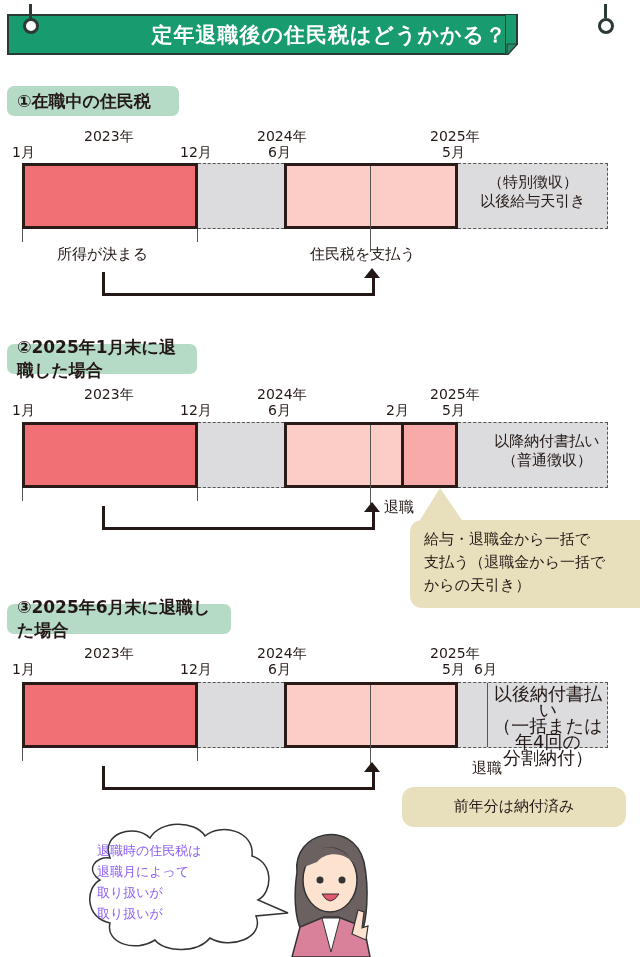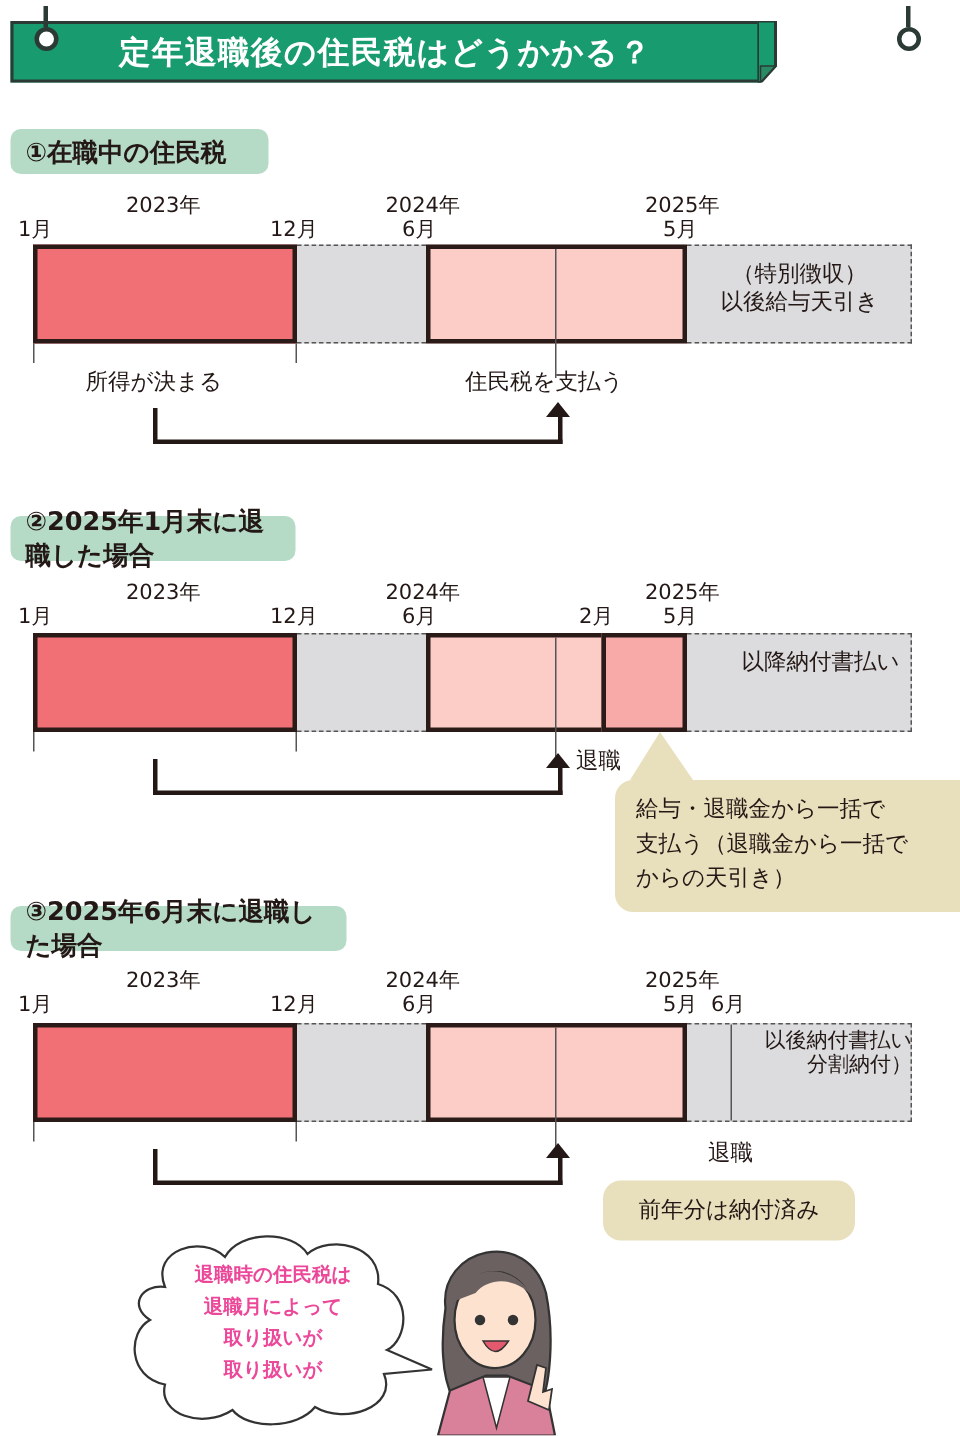--- a/index.html
+++ b/index.html
@@ -13,37 +13,37 @@
   .sec{position:absolute;left:7px;height:30px;background:#b5dbc6;border-radius:7px;display:flex;align-items:center;padding:0 10px;font-size:17px;font-weight:bold;color:#231815;box-sizing:border-box;}
   .lbl{position:absolute;font-size:14px;white-space:nowrap;color:#231815;}
   .box{position:absolute;box-sizing:border-box;}
   .red{background:#f07076;border:3px solid #2a1a18;}
   .pink{background:#fbcdc6;border:3px solid #2a1a18;}
   .pink2{background:#f7aaa8;border:3px solid #2a1a18;}
   .grey{background:#dcdcde;border-top:1px dashed #555;border-bottom:1px dashed #555;}
   .grey-r{background:#dcdcde;border:1px dashed #555;border-left:none;}
   .vline{position:absolute;width:1px;background:#555;}
   .note{position:absolute;font-size:15px;text-align:center;line-height:19px;color:#231815;}
-  .note-sm{position:absolute;font-size:14px;text-align:right;line-height:16px;color:#231815;}
+  .note-sm{position:absolute;font-size:18px;text-align:center;line-height:16px;color:#231815;}
   .cap{position:absolute;font-size:15px;white-space:nowrap;}
   .bracket{position:absolute;border-left:3px solid #231815;border-bottom:3px solid #231815;border-right:3px solid #231815;box-sizing:border-box;}
   .arrowhead{position:absolute;width:0;height:0;border-left:8px solid transparent;border-right:8px solid transparent;border-bottom:10px solid #231815;}
   .callout{position:absolute;background:#e8e0bd;border-radius:12px;font-size:15px;line-height:23px;padding:8px 14px;box-sizing:border-box;color:#231815;}
-  .cloud-text{position:absolute;color:#ec4899;font-weight:bold;font-size:13px;line-height:21px;text-align:center;}
+  .cloud-text{position:absolute;color:#8b5cf6;font-weight:normal;font-size:13px;line-height:21px;}
 </style>
 </head>
 <body>
 
 <div class="banner-wrap">
   <div class="abs" style="left:0;top:0;width:500px;height:41px;background:#179b6f;border:2px solid #2b3a35;box-sizing:border-box;"></div>
   <svg class="abs" style="left:498px;top:0" width="14" height="41">
     <polygon points="0,0 12,0 12,30 2,41 0,41" fill="#179b6f" stroke="#2b3a35" stroke-width="2"></polygon>
     <polygon points="2,41 12,30 2,30" fill="#2a8a65" stroke="#2b3a35" stroke-width="1"></polygon>
   </svg>
-  <div class="abs" style="left:0;top:0;width:500px;height:41px;display:flex;align-items:center;justify-content:center;">
+  <div class="abs" style="left:0;top:0;width:500px;height:41px;display:flex;align-items:center;justify-content:flex-end;">
     <span class="banner-title">定年退職後の住民税はどうかかる？</span>
   </div>
 </div>
 <div class="pin-line" style="left:29px;top:4px;"></div>
 <div class="pin" style="left:23px;top:18px;"></div>
 <div class="pin-line" style="left:604px;top:4px;"></div>
 <div class="pin" style="left:598px;top:18px;"></div>
 
 <div class="sec" style="top:86px;width:172px;">①在職中の住民税</div>
 <div class="lbl" style="left:84px;top:128px;">2023年</div>
@@ -82,20 +82,21 @@
 <div class="lbl" style="left:442px;top:402px;">5月</div>
 
 <div class="box red" style="left:22px;top:422px;width:176px;height:66px;"></div>
 <div class="box grey" style="left:198px;top:422px;width:86px;height:66px;"></div>
 <div class="box pink" style="left:284px;top:422px;width:120px;height:66px;"></div>
 <div class="box pink2" style="left:401px;top:422px;width:57px;height:66px;"></div>
 <div class="vline" style="left:370px;top:425px;height:86px;"></div>
 <div class="box grey-r" style="left:458px;top:422px;width:150px;height:66px;"></div>
 <div class="note" style="left:458px;top:432px;width:178px;">
   <div>以降納付書払い</div>
+  <div>（普通徴収）</div>
 </div>
 <div class="vline" style="left:22px;top:488px;height:13px;"></div>
 <div class="vline" style="left:197px;top:488px;height:13px;"></div>
 
 <div class="cap" style="left:384px;top:498px;">退職</div>
 <div class="bracket" style="left:102px;top:506px;width:273px;height:24px;"></div>
 <div class="arrowhead" style="left:364px;top:502px;"></div>
 
 <svg class="abs" style="left:410px;top:488px;" width="60" height="40">
   <polygon points="30,0 52,32 10,32" fill="#e8e0bd"></polygon>
@@ -117,30 +118,31 @@
 <div class="lbl" style="left:474px;top:661px;">6月</div>
 
 <div class="box red" style="left:22px;top:682px;width:176px;height:66px;"></div>
 <div class="box grey" style="left:198px;top:682px;width:86px;height:66px;"></div>
 <div class="box pink" style="left:284px;top:682px;width:174px;height:66px;"></div>
 <div class="vline" style="left:370px;top:685px;height:86px;"></div>
 <div class="box grey-r" style="left:458px;top:682px;width:150px;height:66px;"></div>
 <div class="vline" style="left:487px;top:683px;height:64px;"></div>
 <div class="note-sm" style="left:488px;top:686px;width:120px;">
   <div>以後納付書払い</div>
+  <div>（一括または年4回の</div>
   <div>分割納付）</div>
 </div>
 <div class="vline" style="left:22px;top:748px;height:13px;"></div>
 <div class="vline" style="left:197px;top:748px;height:13px;"></div>
 
 <div class="cap" style="left:472px;top:759px;">退職</div>
 <div class="bracket" style="left:102px;top:766px;width:273px;height:24px;"></div>
 <div class="arrowhead" style="left:364px;top:762px;"></div>
 
-<div class="callout" style="left:402px;top:787px;width:168px;height:40px;text-align:center;padding:8px 0;">前年分は納付済み</div>
+<div class="callout" style="left:402px;top:787px;width:224px;height:40px;text-align:center;padding:8px 0;font-family:Liberation Serif, serif;">前年分は納付済み</div>
 
 <svg class="abs" style="left:80px;top:818px;" width="210" height="135">
   <path d="M30,40 C20,15 55,5 70,20 C80,2 115,2 125,18 C140,5 175,12 172,38 C195,45 192,75 178,82 L208,95 L176,98 C185,120 150,132 130,120 C118,135 85,135 75,122 C55,135 25,125 30,105 C5,100 5,70 20,62 C5,52 15,38 30,40 Z" fill="#fff" stroke="#333" stroke-width="1.5"></path>
 </svg>
 <div class="cloud-text" style="left:97px;top:840px;width:170px;">
   <div>退職時の住民税は</div>
   <div>退職月によって</div>
   <div>取り扱いが</div>
   <div>取り扱いが</div>
 </div>

